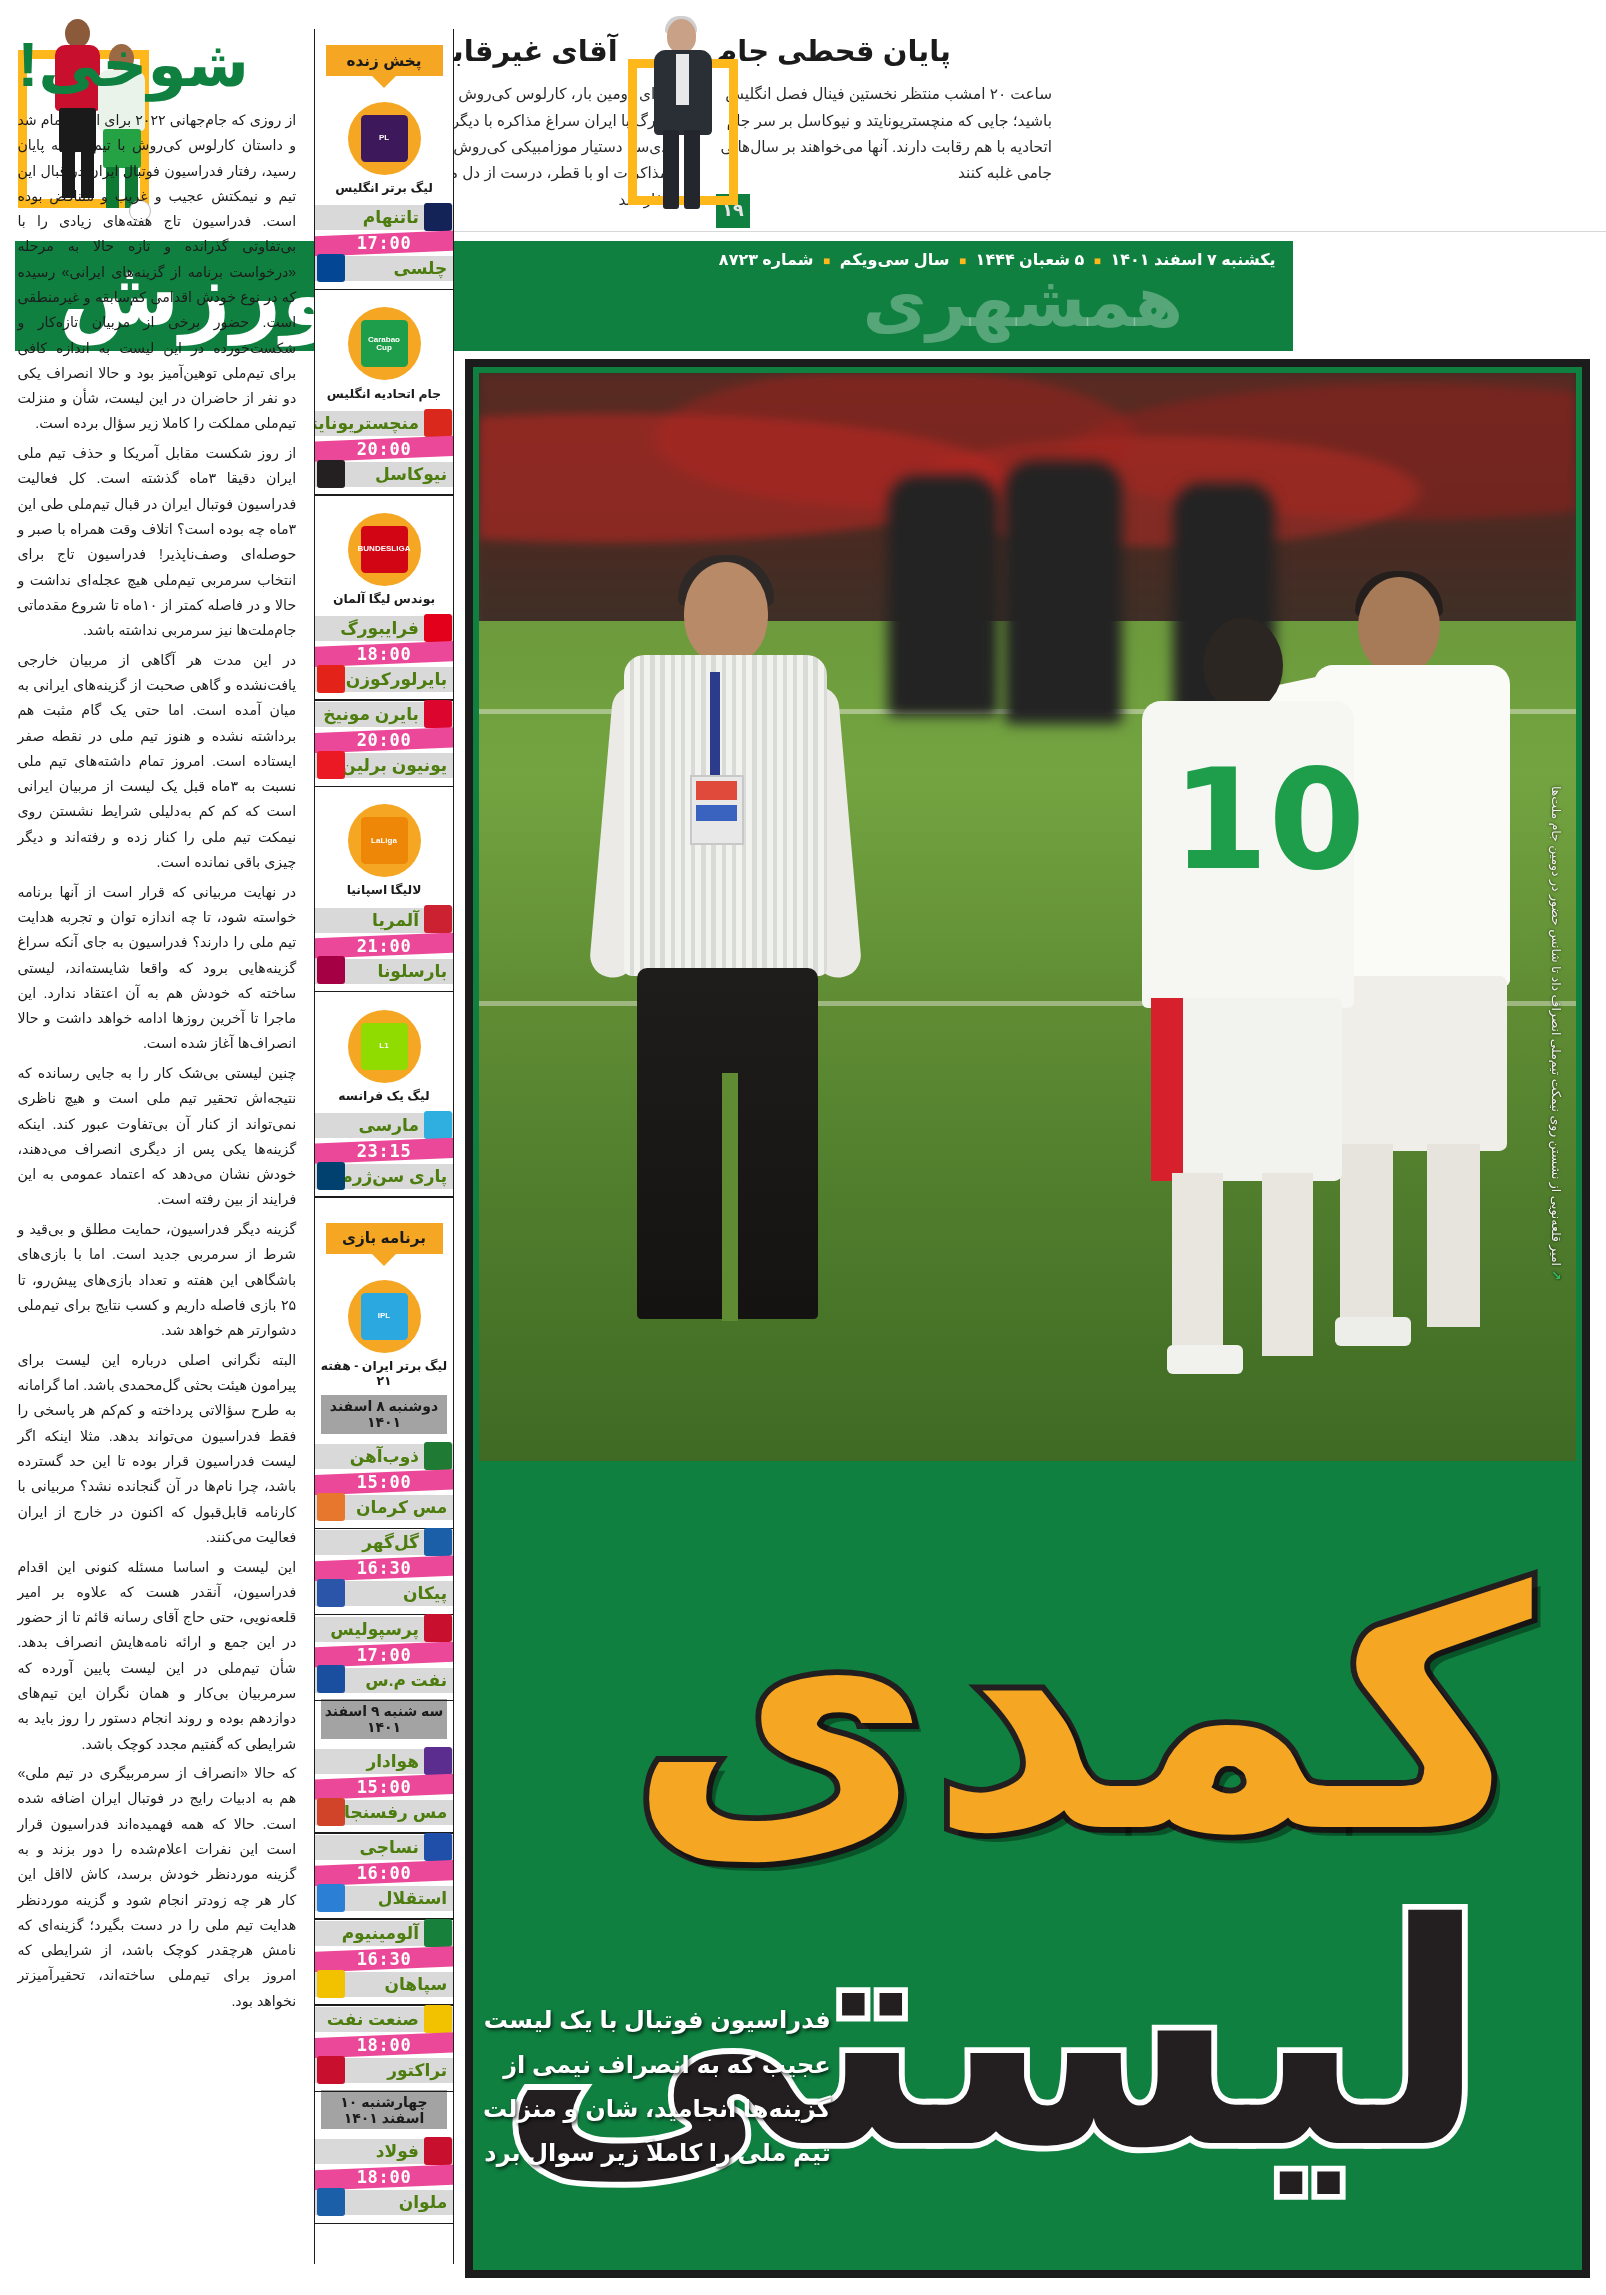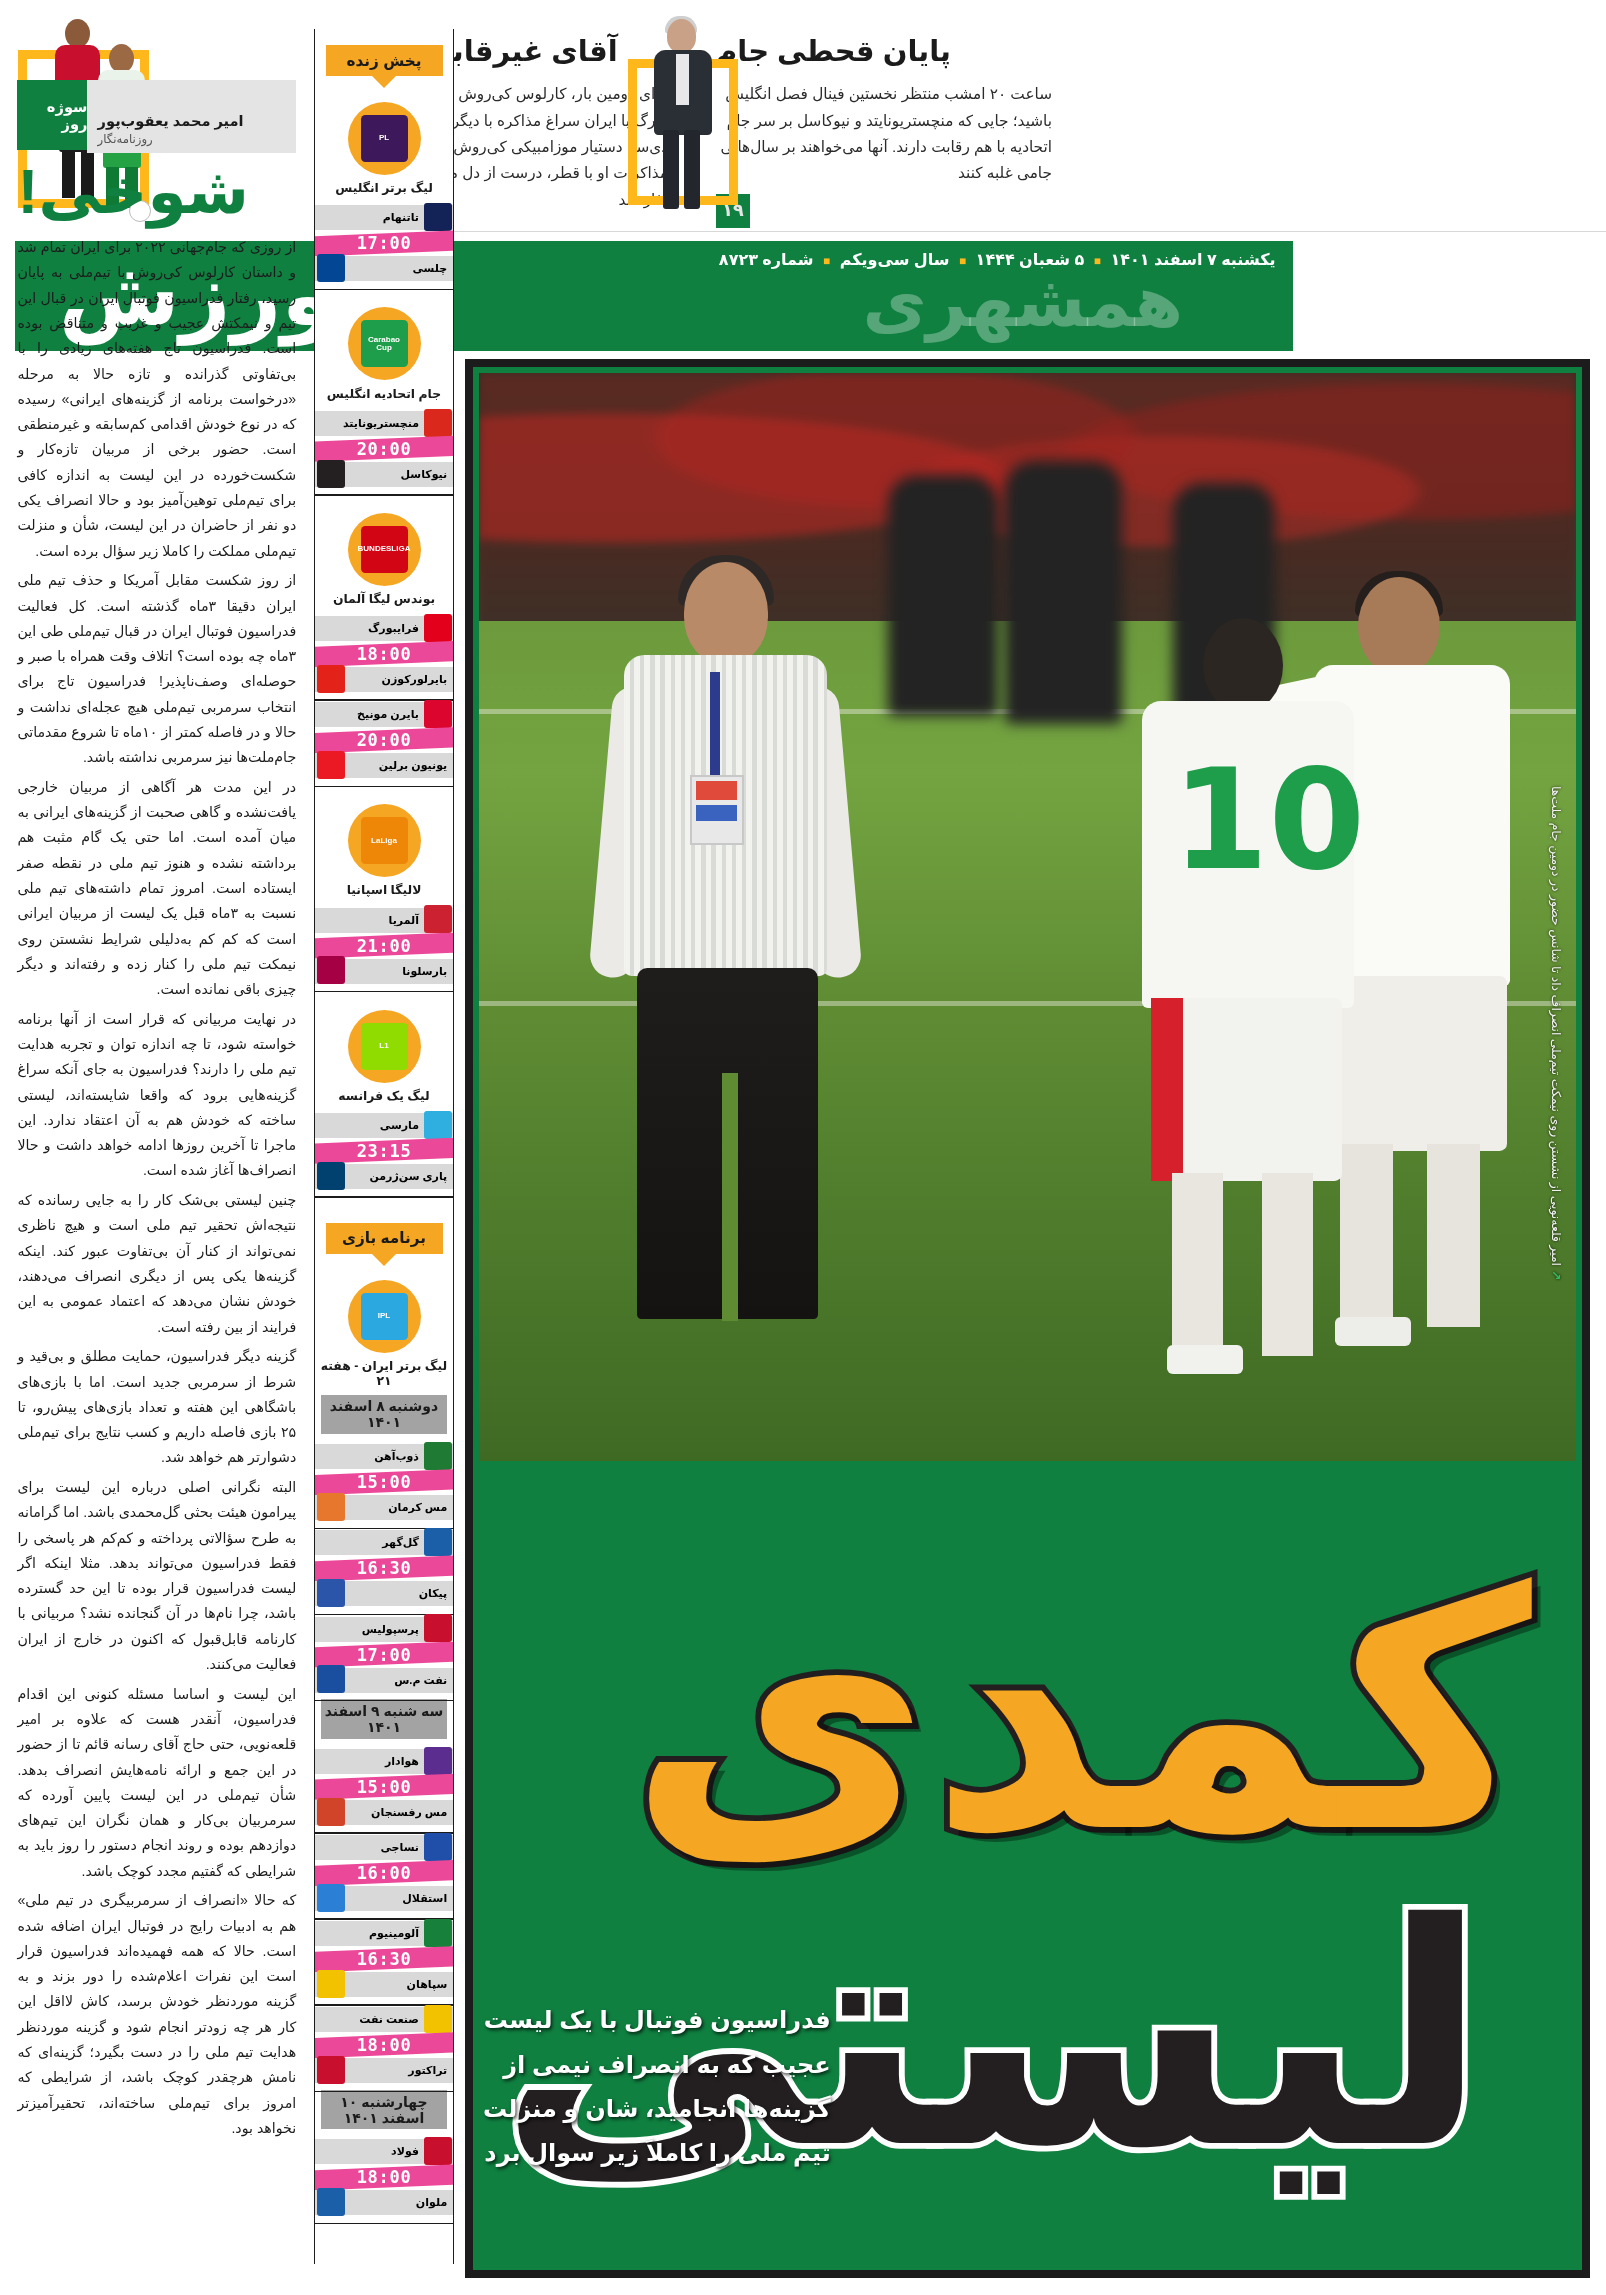--- a/index.html
+++ b/index.html
@@ -193,21 +193,21 @@
   .match {
     margin-top: 10.2px; position: relative; height: 76px;
   }
   .m-row {
     position: relative; height: 25px; background:#d9d9d9;
     display:flex; flex-direction: row; align-items:center;
   }
   .m-row.home { justify-content: flex-start; }
   .m-row.away { justify-content: flex-start; }
   .m-team {
-    font-size: 11px; font-weight: bold; color:#000000;
+    font-size: 17px; font-weight: bold; color:#4d7c0f;
     direction: rtl; white-space: nowrap; line-height: 25px;
   }
   .m-row.home .m-team { margin-right: 34px; }
   .m-row.away .m-team { margin-right: 5.8px; }
   .m-crest {
     position:absolute; width: 28px; height: 28px; border-radius: 2.9px;
     top: -2.2px; overflow:hidden;
   }
   .m-row.home .m-crest { right: 1.5px; }
   .m-row.away .m-crest { left: 1.5px; }
@@ -407,27 +407,20 @@
       <span class="sep">■</span>
       <span>سال سی‌ویکم</span>
       <span class="sep">■</span>
       <span>شماره ۸۷۲۳</span>
     </div>
     <div class="wordmark-ghost">همشهری</div>
     <div class="wordmark-main">ورزش</div>
   </div>
 
   <div class="opinion">
-    <div class="op-badge-row">
-      <div class="op-badge">سوژه روز</div>
-      <div class="op-author-box">
-        <div class="op-author">امیر محمد یعقوب‌پور</div>
-        <div class="op-role">روزنامه‌نگار</div>
-      </div>
-    </div>
     <div class="op-head">شوخی!</div>
     <div class="op-body" id="opinion-body">
         <p>از روزی که جام‌جهانی ۲۰۲۲ برای ایران تمام شد و داستان کارلوس کی‌روش با تیم‌ملی به پایان رسید، رفتار فدراسیون فوتبال ایران در قبال این تیم و نیمکتش عجیب و غریب و متناقض بوده است. فدراسیون تاج هفته‌های زیادی را با بی‌تفاوتی گذرانده و تازه حالا به مرحله «درخواست برنامه از گزینه‌های ایرانی» رسیده که در نوع خودش اقدامی کم‌سابقه و غیرمنطقی است. حضور برخی از مربیان تازه‌کار و شکست‌خورده در این لیست به اندازه کافی برای تیم‌ملی توهین‌آمیز بود و حالا انصراف یکی دو نفر از حاضران در این لیست، شأن و منزلت تیم‌ملی مملکت را کاملا زیر سؤال برده است.</p>
         <p>از روز شکست مقابل آمریکا و حذف تیم ملی ایران دقیقا ۳ماه گذشته است. کل فعالیت فدراسیون فوتبال ایران در قبال تیم‌ملی طی این ۳ماه چه بوده است؟ اتلاف وقت همراه با صبر و حوصله‌ای وصف‌ناپذیر! فدراسیون تاج برای انتخاب سرمربی تیم‌ملی هیچ عجله‌ای نداشت و حالا و در فاصله کمتر از ۱۰ماه تا شروع مقدماتی جام‌ملت‌ها نیز سرمربی نداشته باشد.</p>
         <p>در این مدت هر آگاهی از مربیان خارجی یافت‌نشده و گاهی صحبت از گزینه‌های ایرانی به میان آمده است. اما حتی یک گام مثبت هم برداشته نشده و هنوز تیم ملی در نقطه صفر ایستاده است. امروز تمام داشته‌های تیم ملی نسبت به ۳ماه قبل یک لیست از مربیان ایرانی است که کم کم به‌دلیلی شرایط نشستن روی نیمکت تیم ملی را کنار زده و رفته‌اند و دیگر چیزی باقی نمانده است.</p>
         <p>در نهایت مربیانی که قرار است از آنها برنامه خواسته شود، تا چه اندازه توان و تجربه هدایت تیم ملی را دارند؟ فدراسیون به جای آنکه سراغ گزینه‌هایی برود که واقعا شایسته‌اند، لیستی ساخته که خودش هم به آن اعتقاد ندارد. این ماجرا تا آخرین روزها ادامه خواهد داشت و حالا انصراف‌ها آغاز شده است.</p>
         <p>چنین لیستی بی‌شک کار را به جایی رسانده که نتیجه‌اش تحقیر تیم ملی است و هیچ ناظری نمی‌تواند از کنار آن بی‌تفاوت عبور کند. اینکه گزینه‌ها یکی پس از دیگری انصراف می‌دهند، خودش نشان می‌دهد که اعتماد عمومی به این فرایند از بین رفته است.</p>
         <p>گزینه دیگر فدراسیون، حمایت مطلق و بی‌قید و شرط از سرمربی جدید است. اما با بازی‌های باشگاهی این هفته و تعداد بازی‌های پیش‌رو، تا ۲۵ بازی فاصله داریم و کسب نتایج برای تیم‌ملی دشوارتر هم خواهد شد.</p>
         <p>البته نگرانی اصلی درباره این لیست برای پیرامون هیئت بحثی گل‌محمدی باشد. اما گرامانه به طرح سؤالاتی پرداخته و کم‌کم هر پاسخی را فقط فدراسیون می‌تواند بدهد. مثلا اینکه اگر لیست فدراسیون قرار بوده تا این حد گسترده باشد، چرا نام‌ها در آن گنجانده نشد؟ مربیانی با کارنامه قابل‌قبول که اکنون در خارج از ایران فعالیت می‌کنند.</p>
         <p>این لیست و اساسا مسئله کنونی این اقدام فدراسیون، آنقدر هست که علاوه بر امیر قلعه‌نویی، حتی حاج آقای رسانه قائم تا از حضور در این جمع و ارائه نامه‌هایش انصراف بدهد. شأن تیم‌ملی در این لیست پایین آورده که سرمربیان بی‌کار و همان نگران این تیم‌های دوازدهم بوده و روند انجام دستور را روز باید به شرایطی که گفتیم مجدد کوچک باشد.</p>

